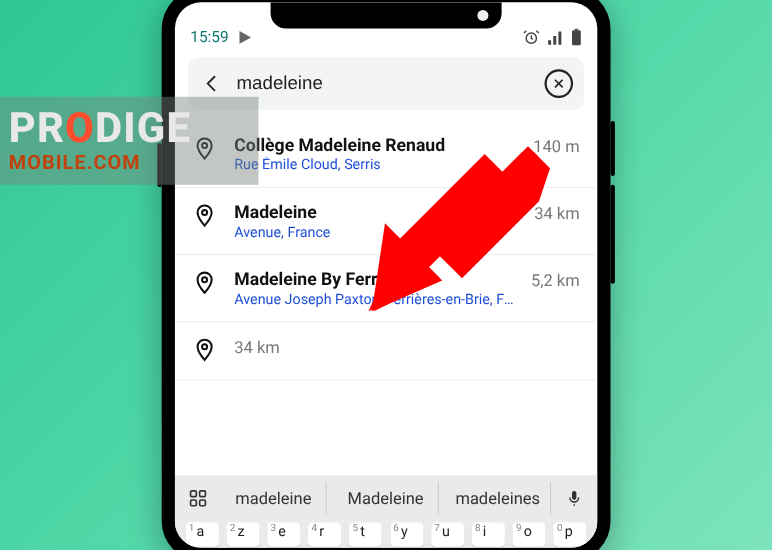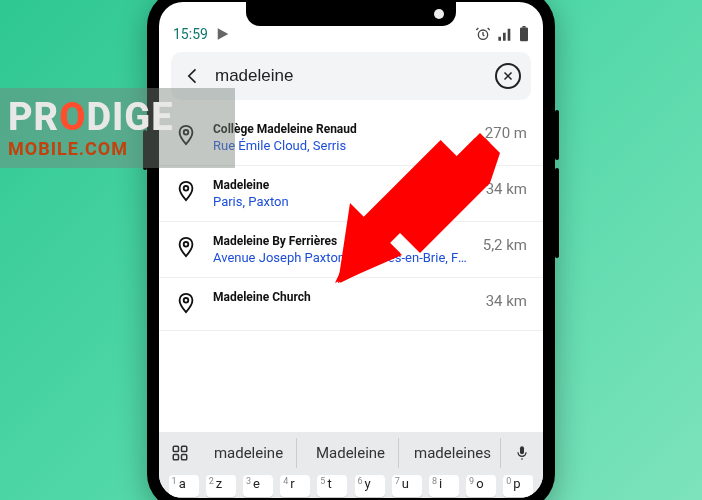--- a/index.html
+++ b/index.html
@@ -141,21 +141,21 @@
     cursor: pointer;
   }
   .result-row:first-child { margin-top: 4px; }
   .pin-icon {
     width: 24px;
     flex-shrink: 0;
     margin-top: 2px;
   }
   .result-text { flex: 1; min-width: 0; }
   .result-title {
-    font-size: 12px;
+    font-size: 16px;
     font-weight: 700;
     color: #111;
     white-space: nowrap;
     overflow: hidden;
     text-overflow: ellipsis;
   }
   .result-sub {
     font-size: 13px;
     color: #1d4ed8;
     margin-top: 2px;
@@ -309,33 +309,33 @@
         <div class="pin-icon">
           <svg width="22" height="22" viewBox="0 0 24 24" fill="none" stroke="#111" stroke-width="2">
               <path d="M12 2C8 2 5 5 5 9c0 5 7 13 7 13s7-8 7-13c0-4-3-7-7-7z"></path>
               <circle cx="12" cy="9" r="2.5"></circle>
             </svg>
         </div>
         <div class="result-text">
           <div class="result-title">Collège Madeleine Renaud</div>
           <div class="result-sub">Rue Émile Cloud, Serris</div>
         </div>
-        <div class="result-dist">270 m</div>
+        <div class="result-dist">140 m</div>
       </div>
 
       <div class="result-row">
         <div class="pin-icon">
           <svg width="22" height="22" viewBox="0 0 24 24" fill="none" stroke="#111" stroke-width="2">
               <path d="M12 2C8 2 5 5 5 9c0 5 7 13 7 13s7-8 7-13c0-4-3-7-7-7z"></path>
               <circle cx="12" cy="9" r="2.5"></circle>
             </svg>
         </div>
         <div class="result-text">
           <div class="result-title">Madeleine</div>
-          <div class="result-sub">Paris, Paxton</div>
+          <div class="result-sub">Avenue, France</div>
         </div>
         <div class="result-dist">34 km</div>
       </div>
 
       <div class="result-row">
         <div class="pin-icon">
           <svg width="22" height="22" viewBox="0 0 24 24" fill="none" stroke="#111" stroke-width="2">
               <path d="M12 2C8 2 5 5 5 9c0 5 7 13 7 13s7-8 7-13c0-4-3-7-7-7z"></path>
               <circle cx="12" cy="9" r="2.5"></circle>
             </svg>
@@ -346,23 +346,20 @@
         </div>
         <div class="result-dist">5,2 km</div>
       </div>
 
       <div class="result-row">
         <div class="pin-icon">
           <svg width="22" height="22" viewBox="0 0 24 24" fill="none" stroke="#111" stroke-width="2">
               <path d="M12 2C8 2 5 5 5 9c0 5 7 13 7 13s7-8 7-13c0-4-3-7-7-7z"></path>
               <circle cx="12" cy="9" r="2.5"></circle>
             </svg>
-        </div>
-        <div class="result-text">
-          <div class="result-title">Madeleine Church</div>
         </div>
         <div class="result-dist">34 km</div>
       </div>
     </div>
 
     <div class="suggestion-bar">
       <div class="sug-apps">
         <svg width="18" height="18" viewBox="0 0 24 24" fill="none" stroke="#333" stroke-width="2">
             <rect x="3" y="3" width="7" height="7" rx="1.5"></rect>
             <rect x="14" y="3" width="7" height="7" rx="1.5"></rect>

